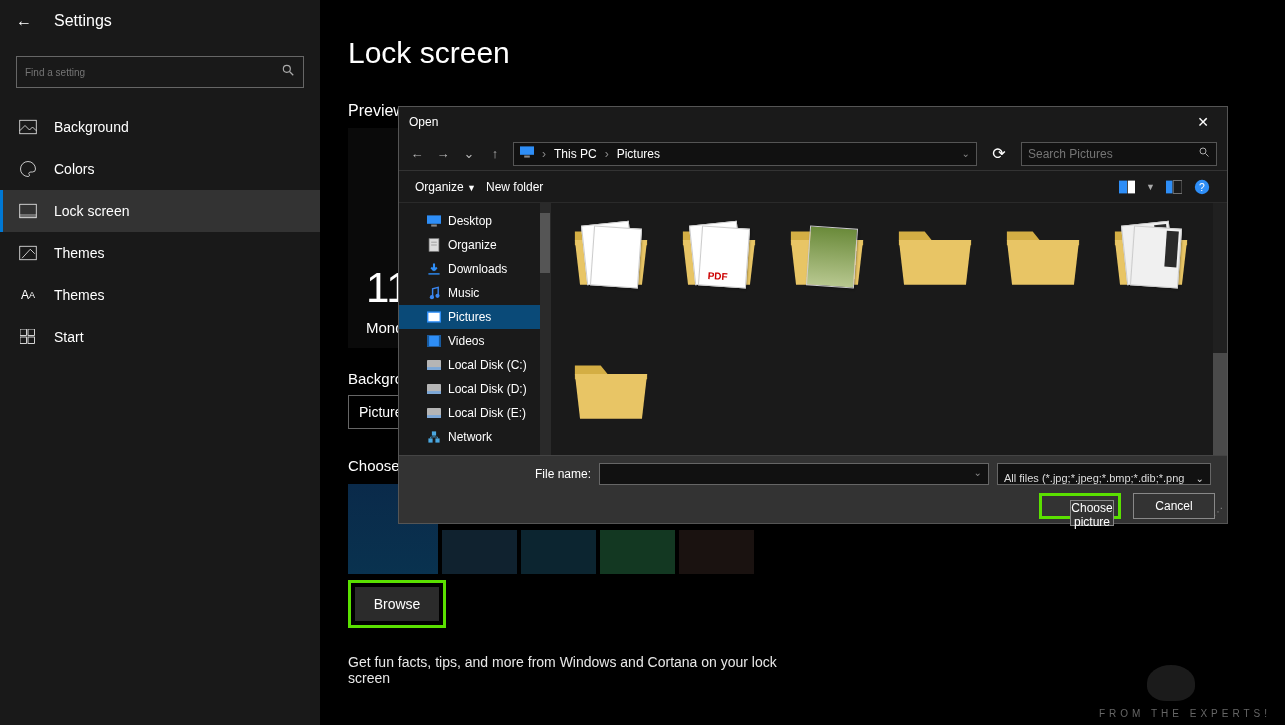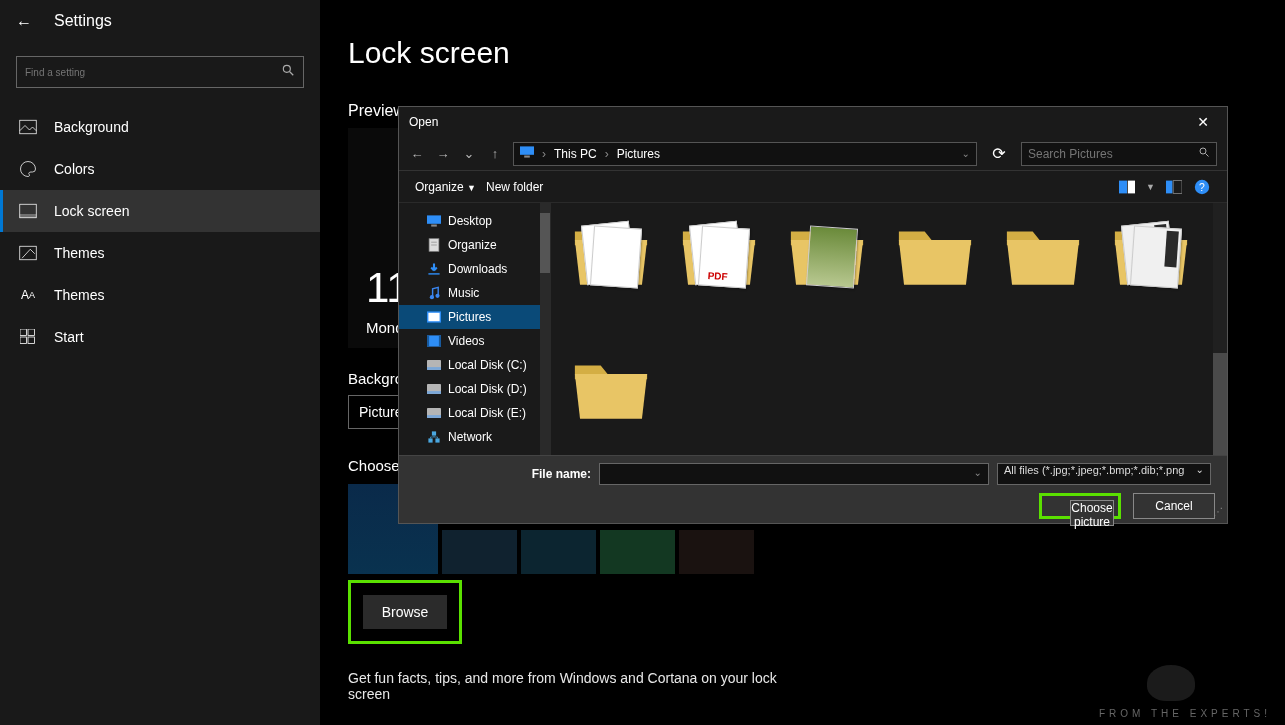--- a/index.html
+++ b/index.html
@@ -23,21 +23,21 @@
   .preview-box { margin-top: 8px; width: 400px; height: 220px; background: #0a0a0a; position: relative; }
   .clock { position: absolute; left: 18px; bottom: 36px; font-size: 42px; font-weight: 300; }
   .clock-date { position: absolute; left: 18px; bottom: 12px; font-size: 15px; }
   .bg-label { margin-top: 22px; font-size: 15px; }
   .dropdown { margin-top: 8px; border: 1px solid #666; width: 140px; height: 34px; display: flex; align-items: center; padding: 0 10px; font-size: 14px; }
   .choose-label { margin-top: 28px; font-size: 15px; }
   .thumbs { margin-top: 10px; display: flex; gap: 4px; }
   .thumb-big { width: 90px; height: 90px; background: linear-gradient(#0a2a4a,#09324f); }
   .thumb { width: 75px; height: 44px; background: #0d2a3e; align-self: flex-end; }
   .thumb.t2{background:#10222f;} .thumb.t3{background:#0c2530;} .thumb.t4{background:#133822;} .thumb.t5{background:#1a1210;}
-  .browse-wrap { margin-top: 6px; display:inline-block; padding:12px; border:3px solid #5ae000; }
+  .browse-wrap { margin-top: 6px; display:inline-block; padding:4px; border:3px solid #5ae000; }
   .browse-btn { background: #2b2b2b; border: none; color: #fff; width: 84px; height: 34px; font-size: 14px; cursor: pointer; }
   .funfacts { margin-top: 26px; font-size: 14px; max-width: 440px; color:#e8e8e8; }
 
   
   .dialog { position: absolute; left: 398px; top: 106px; width: 830px; height: 418px; background: #1a1a1a; border: 1px solid #555; display:flex; flex-direction:column; }
   .dialog-title { height: 30px; display:flex; align-items:center; padding:0 10px; font-size:12px; background:#1a1a1a; }
   .dialog-title .spacer { flex:1; }
   .dialog-title .close { width:28px; text-align:center; cursor:pointer; font-size:14px; }
   .addr-row { height: 34px; display:flex; align-items:center; gap:10px; padding:0 10px; border-bottom:1px solid #333; }
   .addr-row .nav-ico { width:16px; text-align:center; cursor:pointer; color:#bbb; font-size:13px; }
@@ -67,23 +67,23 @@
   .overlay.sheet1 { transform:rotate(-6deg); }
   .overlay.sheet2 { left:24px; top:14px; transform:rotate(4deg); }
   .overlay.pdf::after { content:"PDF"; color:#c00; font-size:10px; font-weight:bold; position:absolute; left:8px; bottom:4px; }
   .overlay.photo { background:linear-gradient(#6a8a3a,#b8c890); }
   .overlay.pic { background:#f0f0f0; }
   .overlay.pic::before { content:""; position:absolute; right:2px; top:2px; width:12px; height:36px; background:#2a2a2a; }
   .folder-label { height:32px; width:90px; font-size:11px; text-align:center; color:transparent; overflow:hidden; }
 
   .dialog-footer { height:68px; background:#333; border-top:1px solid #444; display:flex; flex-direction:column; justify-content:center; padding:6px 12px 4px 12px; gap:8px; position:relative; }
   .footer-row1 { display:flex; align-items:center; gap:8px; }
-  .fn-label { font-size:12px; width:180px; text-align:right;font-weight:bold; }
+  .fn-label { font-size:12px; width:180px; text-align:right; }
   .fn-input { flex:1; max-width:390px; height:22px; background:#111; border:1px solid #666; }
-  .fn-types { width:214px; height:22px; background:#111; border:1px solid #666; font-size:11px; display:flex; align-items:flex-start; padding:0 6px; color:#ddd; }
+  .fn-types { width:214px; height:22px; background:#111; border:1px solid #666; font-size:11px; display:flex; align-items:flex-end; padding:0 6px; color:#ddd; }
   .footer-row2 { display:flex; justify-content:flex-end; gap:12px; align-items:center; }
   .btn { height:26px; width:82px; background:#333; border:1px solid #888; color:#fff; font-size:12px; cursor:pointer; }
   .btn.primary-wrap { padding:4px; border:3px solid #5ae000; display:inline-flex; }
   .btn.primary { width:104px;margin-left:24px; }
   .grip { position:absolute; right:2px; bottom:2px; width:12px; height:12px; color:#888; font-size:10px; letter-spacing:-2px; line-height:5px; }
 
   .watermark { position:absolute; right:14px; bottom:6px; font-size:10px; letter-spacing:4px; color:#666; }
   .watermark-face { position:absolute; right:90px; bottom:24px; width:48px; height:36px; border-radius:50% 50% 40% 40%; background:#1b1b1b; }
 
   

